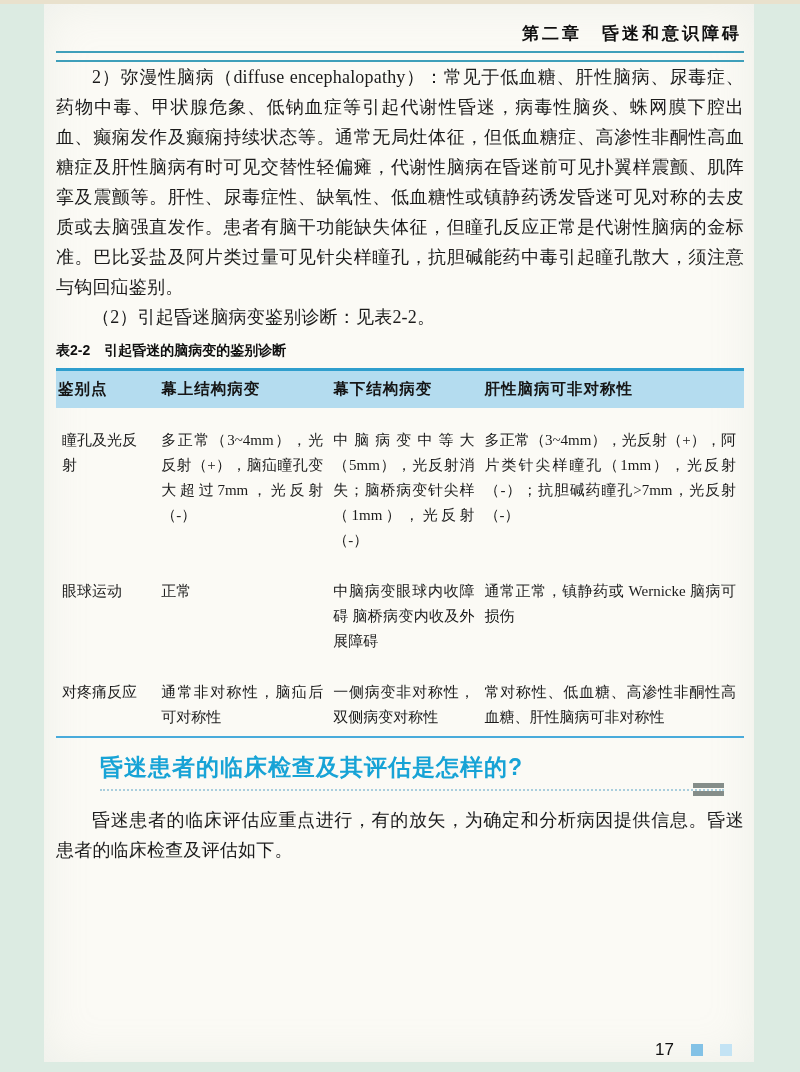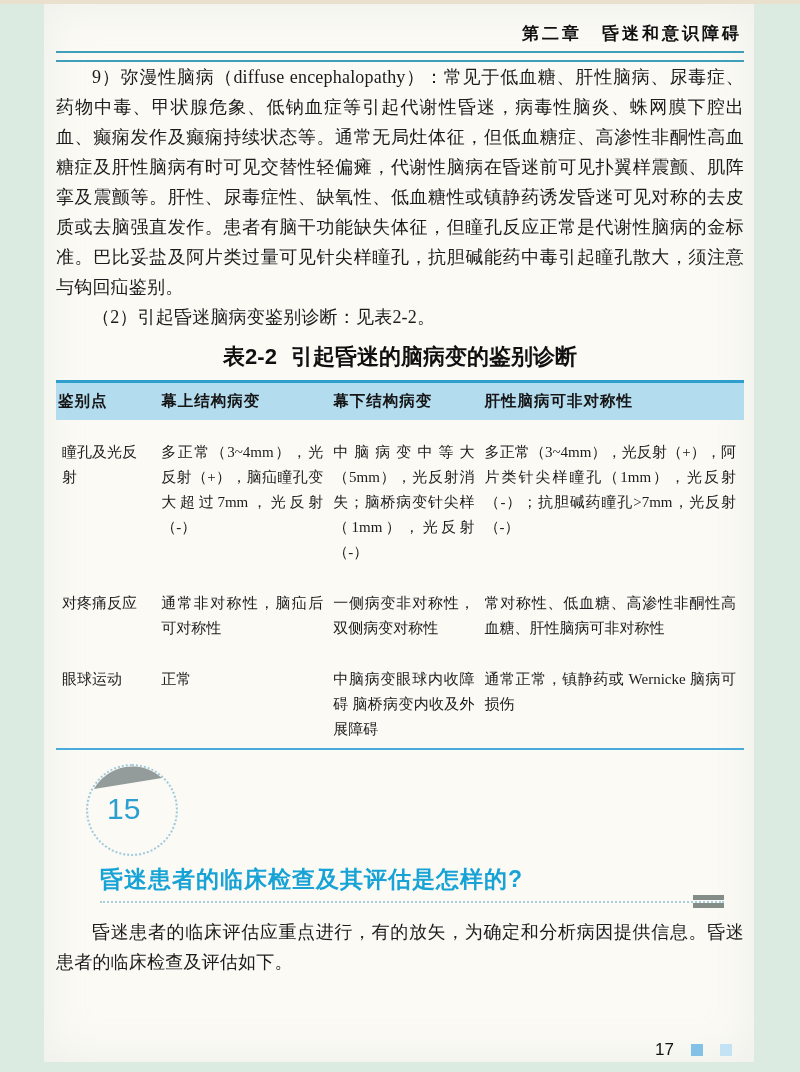--- a/index.html
+++ b/index.html
@@ -21,21 +21,21 @@
     padding:10px 2px 5px 0;color:#101010;
     font-family:"Liberation Sans","DejaVu Sans",sans-serif;
   }
   .rule{height:7px;border-top:2px solid #3f9fba;border-bottom:2px solid #3f9fba;margin-top:1px;}
 
   p.body{font-size:18px;line-height:30px;text-align:justify;margin:0;letter-spacing:0.2px;}
   .mt8{margin-top:8px;}
   .indent{text-indent:2em;}
 
   .caption{
-    text-align:center;font-weight:bold;font-size:22px;margin:10px 0 8px;
+    font-weight:bold;font-size:14px;margin:10px 0 8px;
     font-family:"Liberation Sans","DejaVu Sans",sans-serif;color:#101010;
   }
   .caption .cap-label{margin-right:14px;}
 
   table.diag{
     width:100%;border-collapse:collapse;table-layout:fixed;
     border-top:3px solid #2f9ecd;border-bottom:2px solid #49abdb;
   }
   table.diag thead th{
     background:#b4dcef;font-size:15.5px;font-weight:bold;letter-spacing:1px;
@@ -83,21 +83,21 @@
 <body>
 
 <div class="top-strip"></div>
 
 <div class="page">
   <div class="content">
 
     <div class="header-line">第二章　昏迷和意识障碍</div>
     <div class="rule"></div>
 
-    <p class="body indent">9）弥漫性脑病（diffuse encephalopathy）：常见于低血糖、肝性脑病、尿毒症、药物中毒、甲状腺危象、低钠血症等引起代谢性昏迷，病毒性脑炎、蛛网膜下腔出血、癫痫发作及癫痫持续状态等。通常无局灶体征，但低血糖症、高渗性非酮性高血糖症及肝性脑病有时可见交替性轻偏瘫，代谢性脑病在昏迷前可见扑翼样震颤、肌阵挛及震颤等。肝性、尿毒症性、缺氧性、低血糖性或镇静药诱发昏迷可见对称的去皮质或去脑强直发作。患者有脑干功能缺失体征，但瞳孔反应正常是代谢性脑病的金标准。巴比妥盐及阿片类过量可见针尖样瞳孔，抗胆碱能药中毒引起瞳孔散大，须注意与钩回疝鉴别。</p>
+    <p class="body indent">2）弥漫性脑病（diffuse encephalopathy）：常见于低血糖、肝性脑病、尿毒症、药物中毒、甲状腺危象、低钠血症等引起代谢性昏迷，病毒性脑炎、蛛网膜下腔出血、癫痫发作及癫痫持续状态等。通常无局灶体征，但低血糖症、高渗性非酮性高血糖症及肝性脑病有时可见交替性轻偏瘫，代谢性脑病在昏迷前可见扑翼样震颤、肌阵挛及震颤等。肝性、尿毒症性、缺氧性、低血糖性或镇静药诱发昏迷可见对称的去皮质或去脑强直发作。患者有脑干功能缺失体征，但瞳孔反应正常是代谢性脑病的金标准。巴比妥盐及阿片类过量可见针尖样瞳孔，抗胆碱能药中毒引起瞳孔散大，须注意与钩回疝鉴别。</p>
     <p class="body indent">（2）引起昏迷脑病变鉴别诊断：见表2-2。</p>
 
     <div class="caption">
       <span class="cap-label">表2-2</span><span>引起昏迷的脑病变的鉴别诊断</span>
     </div>
 
     <table class="diag">
       <colgroup>
           <col style="width:15%">
           <col style="width:25%">
@@ -113,41 +113,35 @@
         </tr>
       </thead>
       <tbody>
         <tr>
           <td class="rowlabel">瞳孔及光反射</td>
           <td>多正常（3~4mm），光反射（+），脑疝瞳孔变大超过7mm，光反射（-）</td>
           <td>中脑病变中等大（5mm），光反射消失；脑桥病变针尖样（1mm），光反射（-）</td>
           <td>多正常（3~4mm），光反射（+），阿片类针尖样瞳孔（1mm），光反射（-）；抗胆碱药瞳孔&gt;7mm，光反射（-）</td>
         </tr>
         <tr>
+          <td class="rowlabel">眼球运动</td>
+          <td>正常</td>
+          <td>中脑病变眼球内收障碍 脑桥病变内收及外展障碍</td>
+          <td>通常正常，镇静药或 Wernicke 脑病可损伤</td>
+        </tr>
+        <tr>
           <td class="rowlabel">对疼痛反应</td>
           <td>通常非对称性，脑疝后可对称性</td>
           <td>一侧病变非对称性，双侧病变对称性</td>
           <td>常对称性、低血糖、高渗性非酮性高血糖、肝性脑病可非对称性</td>
         </tr>
-        <tr>
-          <td class="rowlabel">眼球运动</td>
-          <td>正常</td>
-          <td>中脑病变眼球内收障碍 脑桥病变内收及外展障碍</td>
-          <td>通常正常，镇静药或 Wernicke 脑病可损伤</td>
-        </tr>
       </tbody>
     </table>
 
     <div class="section">
-      <div class="badge">
-        <svg width="100" height="100" viewBox="0 0 100 100">
-          <path d="M 12 29 A 44 44 0 0 1 80 18 Z" fill="#949c9b"></path>
-        </svg>
-        <span class="num">15</span>
-      </div>
       <div class="q-heading">昏迷患者的临床检查及其评估是怎样的?</div>
       <div class="q-underline">
         <div class="bars">
           <div></div>
             <div></div>
         </div>
       </div>
     </div>
 
     <div class="content2">

